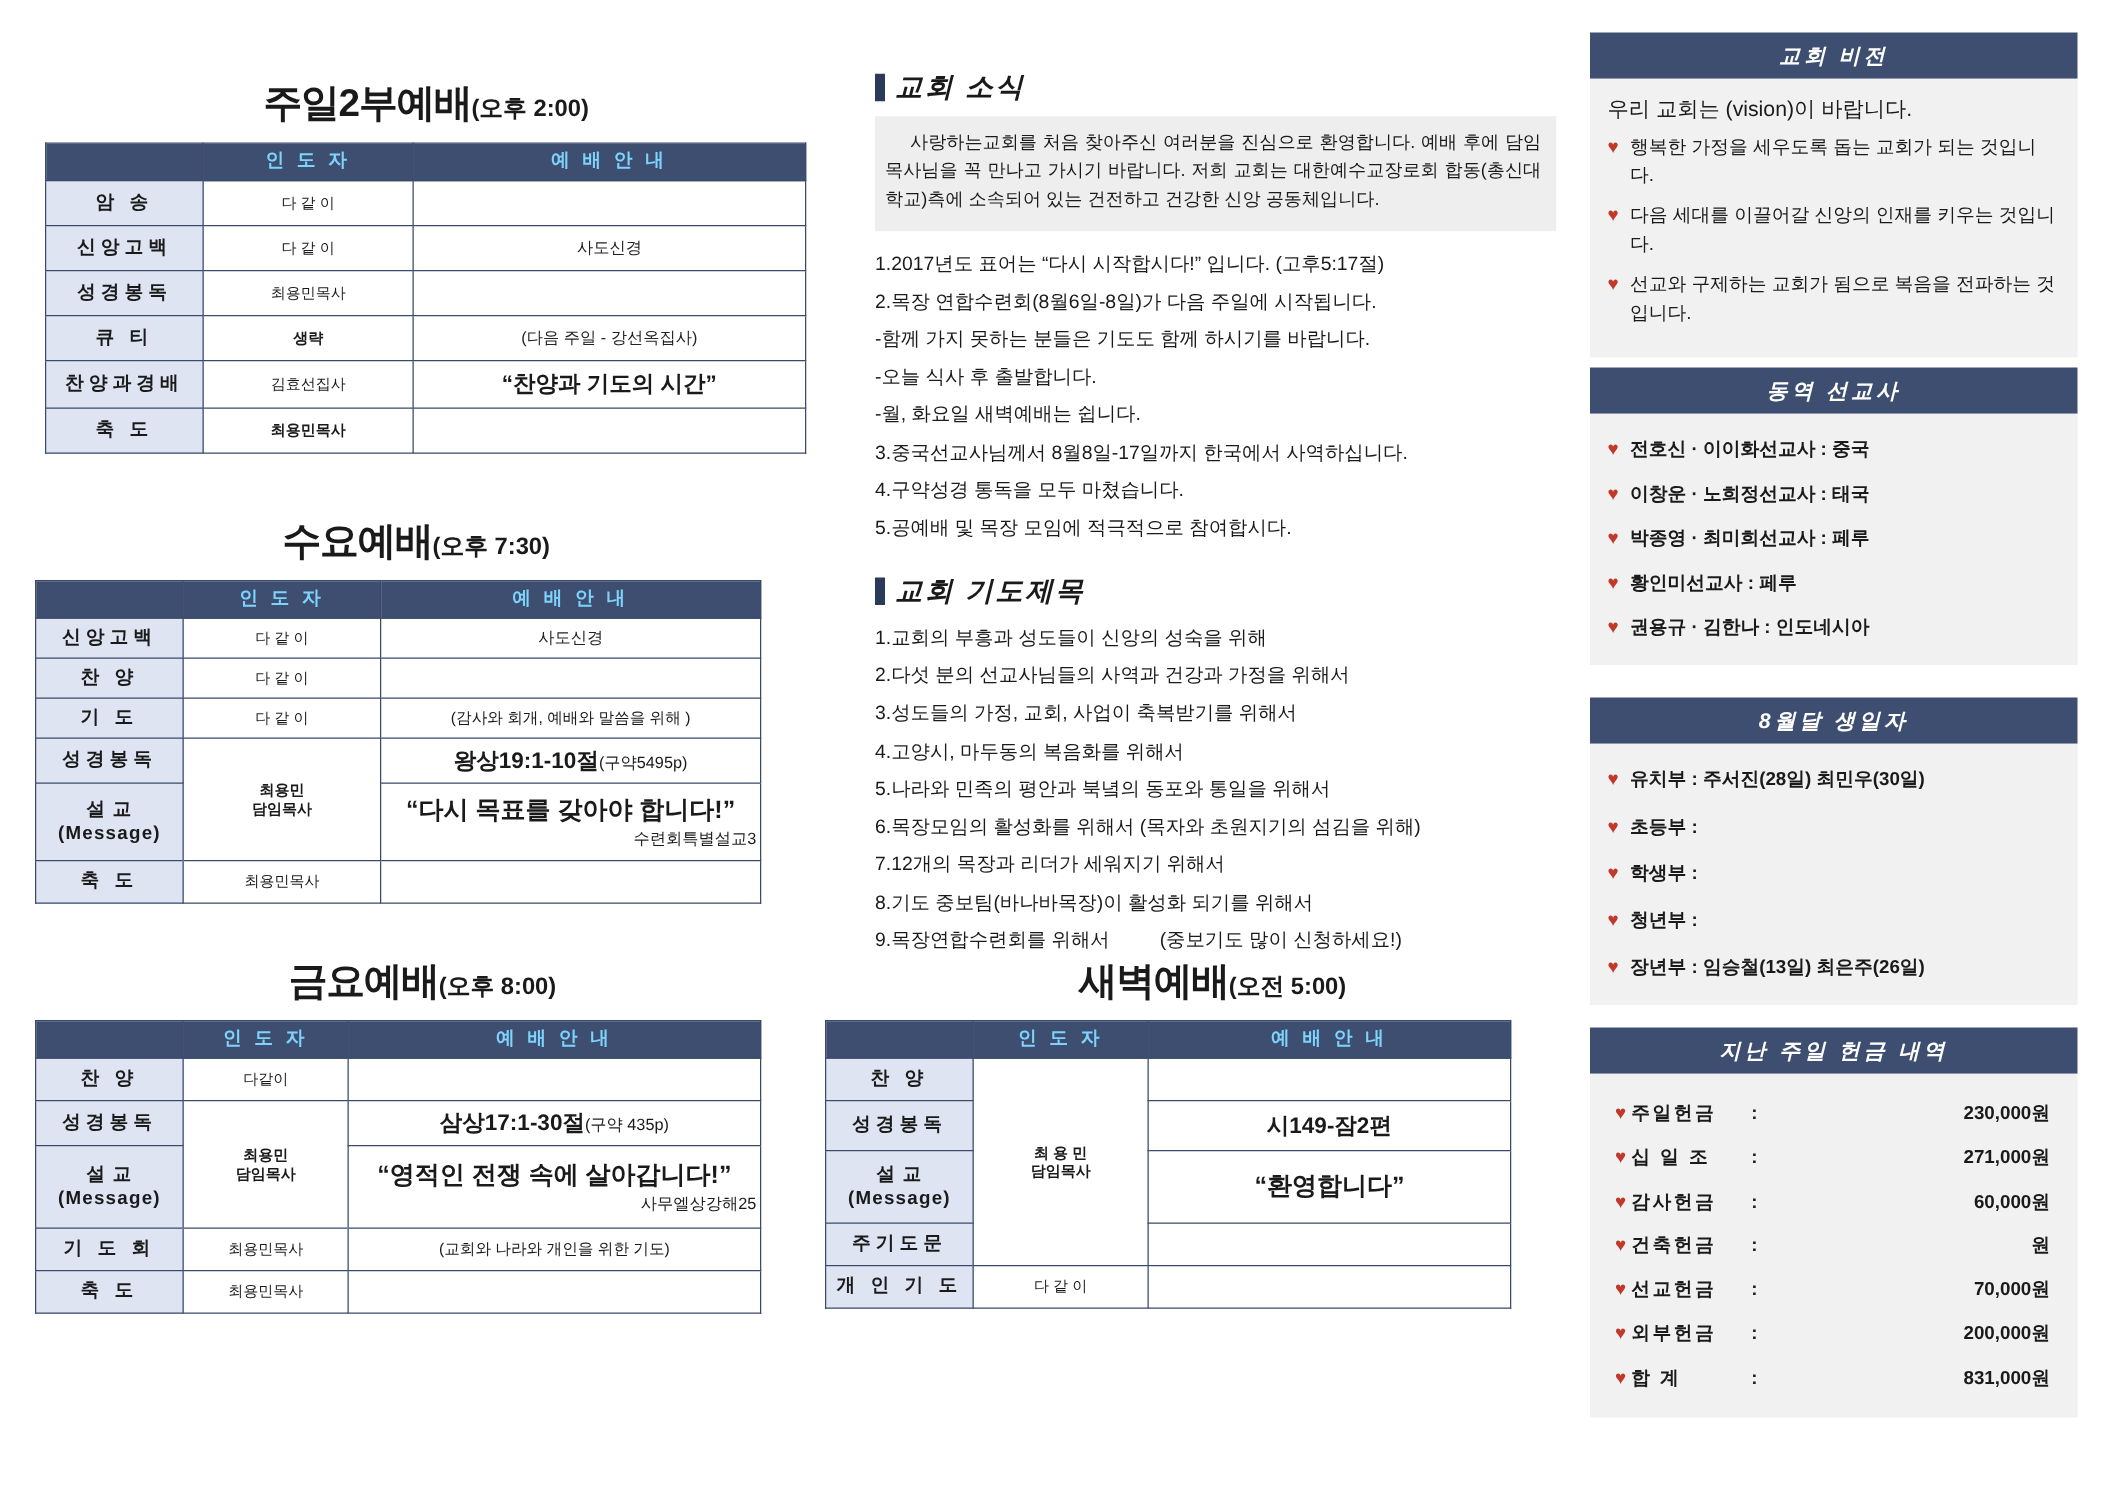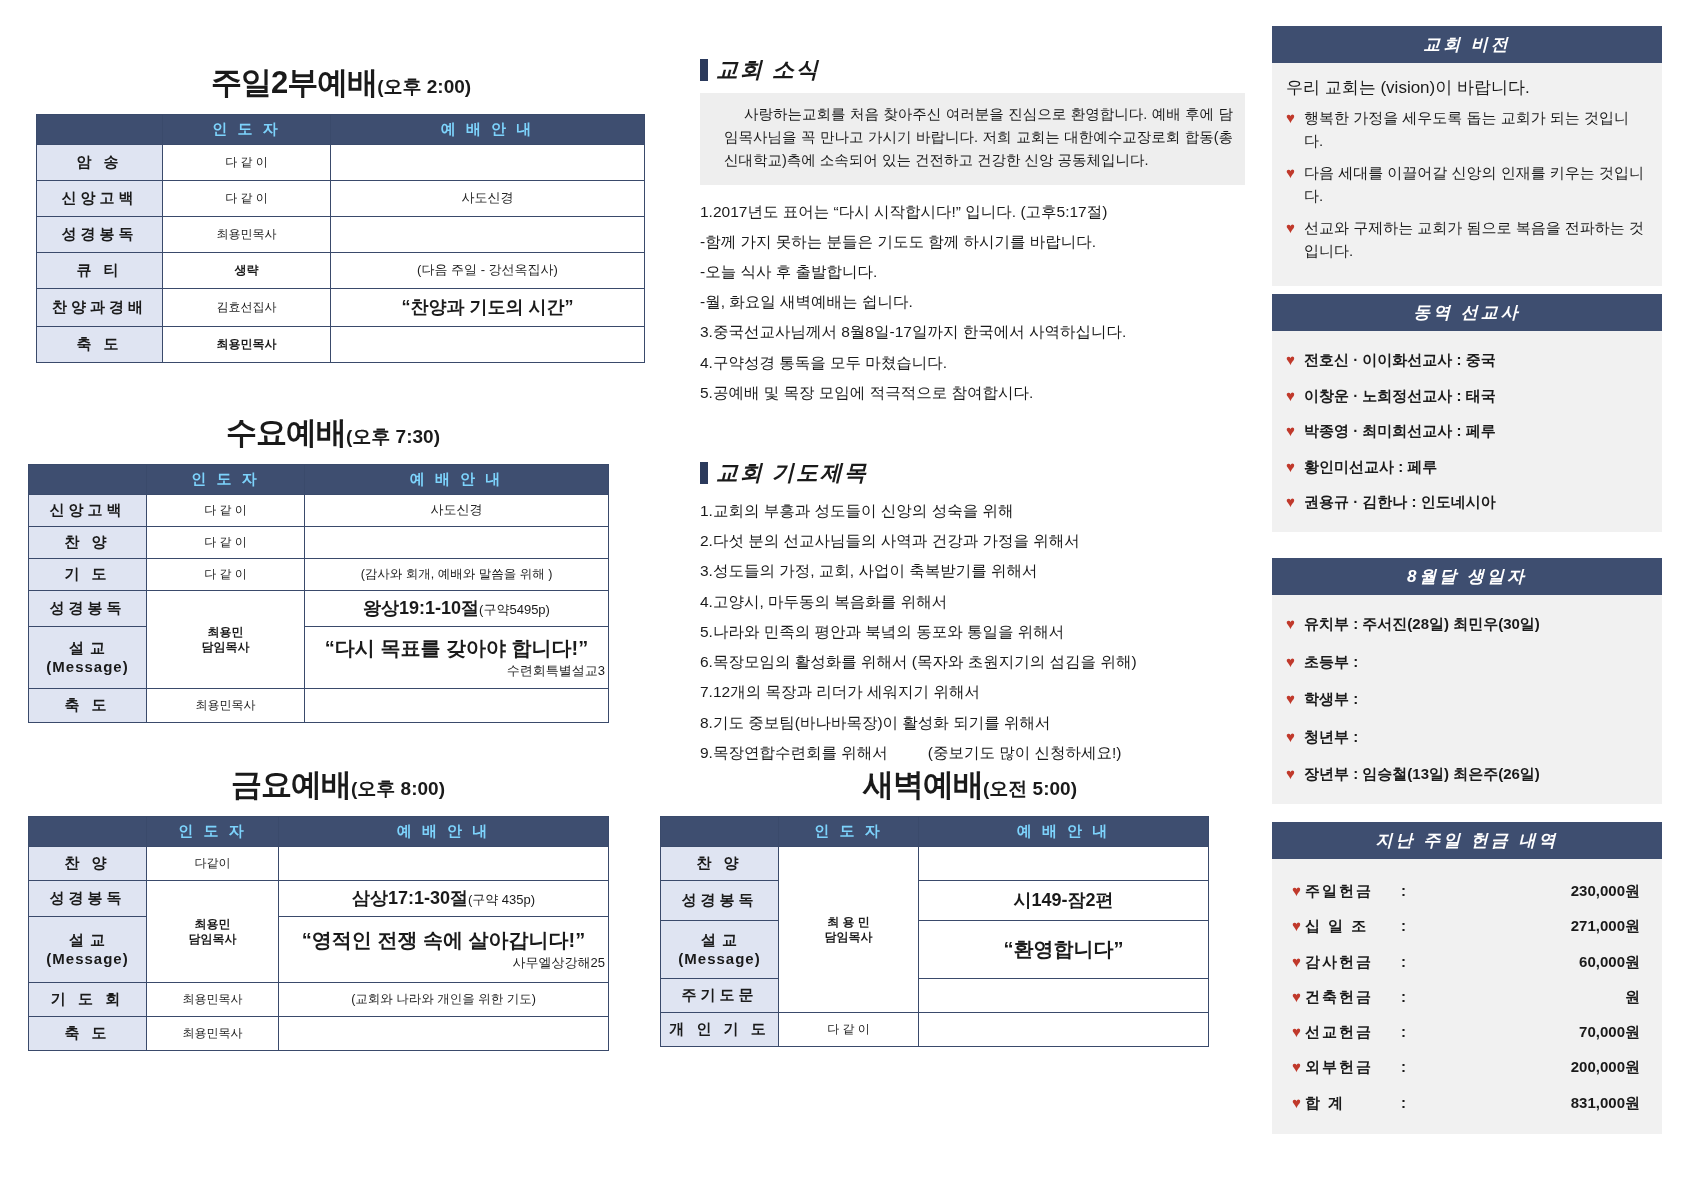--- a/index.html
+++ b/index.html
@@ -94,21 +94,21 @@
   }
   .mid-head .bar {
     width: 8px; height: 22px; background: #2b3a5c; display: inline-block;
   }
   .mid-head .txt {
     font-size: 22px; font-weight: bold; font-style: italic;
     letter-spacing: 2px;
   }
   .notice-box {
     background: #eeeeee;
-    padding: 10px 12px 12px 24px;
+    padding: 10px 12px 12px 8px;
     font-size: 14.5px;
     line-height: 1.6;
     text-align: justify;
   }
   .notice-box .indent { text-indent: 20px; display: block; }
   ol.mid-list, ul.mid-list {
     margin: 12px 0 0 0; padding: 0; list-style: none;
     font-size: 15.5px; line-height: 1.95;
   }
   ol.mid-list li, ul.mid-list li { white-space: nowrap; }
@@ -327,20 +327,21 @@
     <div style="position:absolute; left:0px; top:55px; width:545px;">
       <div class="mid-head">
         <span class="bar"></span>
         <span class="txt">교회 소식</span>
       </div>
       <div class="notice-box">
         <span class="indent">사랑하는교회를 처음 찾아주신 여러분을 진심으로 환영합니다. 예배 후에 담임목사님을 꼭 만나고 가시기 바랍니다. 저희 교회는 대한예수교장로회 합동(총신대학교)측에 소속되어 있는 건전하고 건강한 신앙 공동체입니다.</span>
       </div>
       <ol class="mid-list">
         <li>1.2017년도 표어는 “다시 시작합시다!” 입니다. (고후5:17절)</li>
+        <li>2.목장 연합수련회(8월6일-8일)가 다음 주일에 시작됩니다.</li>
         <li> -함께 가지 못하는 분들은 기도도 함께 하시기를 바랍니다.</li>
         <li> -오늘 식사 후 출발합니다.</li>
         <li> -월, 화요일 새벽예배는 쉽니다.</li>
         <li>3.중국선교사님께서 8월8일-17일까지 한국에서 사역하십니다.</li>
         <li>4.구약성경 통독을 모두 마쳤습니다.</li>
         <li>5.공예배 및 목장 모임에 적극적으로 참여합시다.</li>
       </ol>
     </div>
 
     <div style="position:absolute; left:0px; top:458px; width:545px;">

